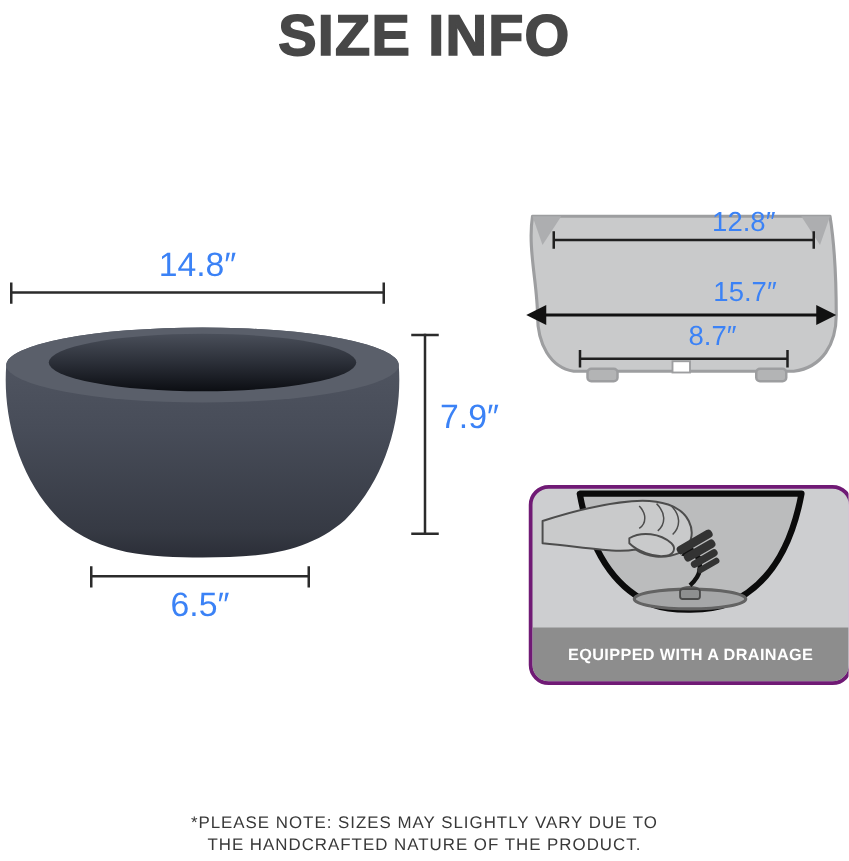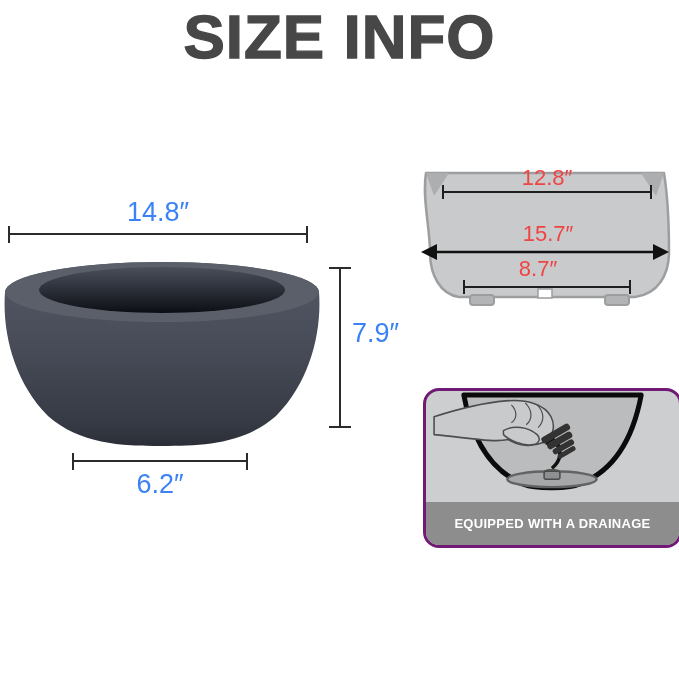--- a/index.html
+++ b/index.html
@@ -2,26 +2,26 @@
 <html><head>
 <meta charset="utf-8">
 <style>
   html,body{margin:0;padding:0;background:#fff;}
   .canvas{
     position:relative;width:679px;height:689px;background:#ffffff;overflow:hidden;
     font-family:"Liberation Sans",sans-serif;
   }
   .title{
     position:absolute;top:1px;left:0;width:100%;text-align:center;
-    font-size:62px;font-weight:700;letter-spacing:1px;color:#474747;
+    font-size:46px;font-weight:700;letter-spacing:1px;color:#474747;
     -webkit-text-stroke:1.3px #474747;margin:0;
   }
   
   .dimlabel{position:absolute;color:#3b82f6;font-size:27px;font-weight:400;white-space:nowrap;}
-  .cslabel{position:absolute;color:#ef4444;font-size:22px;font-weight:400;white-space:nowrap;transform:translateX(-50%);}
+  .cslabel{position:absolute;color:#3b82f6;font-size:22px;font-weight:400;white-space:nowrap;transform:translateX(-50%);margin-left:48px;}
   .hline{position:absolute;height:2px;background:#2b2b2b;}
   .hline.tick-ends::before,.hline.tick-ends::after{
     content:"";position:absolute;width:2px;height:17px;background:#2b2b2b;top:-7.5px;
   }
   .hline.tick-ends::before{left:0;}
   .hline.tick-ends::after{right:0;}
   .vline{position:absolute;width:2px;background:#2b2b2b;}
   .vline.tick-ends::before,.vline.tick-ends::after{
     content:"";position:absolute;height:2px;width:22px;background:#2b2b2b;left:-10px;
   }
@@ -71,21 +71,21 @@
     </defs>
     <path d="M 3 40 C 0 80, 12 130, 46 164 C 78 192, 118 194, 160 194 C 202 194, 242 192, 274 164 C 308 130, 320 80, 317 40 A 157 30 0 0 0 3 40 Z" fill="url(#potBody)"></path>
     <ellipse cx="160" cy="40" rx="157" ry="30" fill="#5a5f6a"></ellipse>
     <ellipse cx="160" cy="38" rx="123" ry="23" fill="url(#potCavity)"></ellipse>
   </svg>
 
   <div class="vline tick-ends" style="left:339px;top:267px;height:161px;"></div>
   <div class="dimlabel" style="left:352px;top:318px;">7.9″</div>
 
   <div class="hline tick-ends" style="left:72px;top:460px;width:176px;"></div>
-  <div class="dimlabel center-x" style="left:160px;top:469px;">6.2″</div>
+  <div class="dimlabel center-x" style="left:160px;top:469px;">6.5″</div>
 
   <svg style="position:absolute;left:417px;top:168px;" width="256" height="146" viewBox="0 0 256 146">
     <path d="M 9 5 L 247 5 C 251 30, 252 60, 252 84 C 252 107, 241 126, 218 129 L 42 129 C 23 126, 13 107, 13 84 C 13 60, 5 30, 9 5 Z" fill="#c9cacb" stroke="#9d9ea0" stroke-width="2.5" stroke-linejoin="round"></path>
     <polygon points="9,5 32,5 17,28" fill="#adaeb0"></polygon>
     <polygon points="247,5 224,5 239,28" fill="#adaeb0"></polygon>
     <rect x="53" y="127" width="24" height="10" rx="3" fill="#b3b4b5" stroke="#9d9ea0" stroke-width="2"></rect>
     <rect x="188" y="127" width="24" height="10" rx="3" fill="#b3b4b5" stroke="#9d9ea0" stroke-width="2"></rect>
     <rect x="121" y="121" width="14" height="9" fill="#ffffff" stroke="#9d9ea0" stroke-width="1.5"></rect>
 
     <line x1="26" y1="24" x2="234" y2="24" stroke="#1f1f1f" stroke-width="2"></line>
@@ -95,21 +95,21 @@
     <line x1="10" y1="84" x2="246" y2="84" stroke="#111111" stroke-width="2.5"></line>
     <polygon points="4,84 20,76 20,92" fill="#111111"></polygon>
     <polygon points="252,84 236,76 236,92" fill="#111111"></polygon>
 
     <line x1="47" y1="119" x2="213" y2="119" stroke="#1f1f1f" stroke-width="2"></line>
     <line x1="47" y1="112" x2="47" y2="126" stroke="#1f1f1f" stroke-width="2"></line>
     <line x1="213" y1="112" x2="213" y2="126" stroke="#1f1f1f" stroke-width="2"></line>
   </svg>
   <div class="cslabel" style="left:547px;top:165px;">12.8″</div>
   <div class="cslabel" style="left:548px;top:221px;text-align:right;">15.7″</div>
-  <div class="cslabel" style="left:538px;top:256px;">8.7″</div>
+  <div class="cslabel" style="left:522px;top:256px;">8.7″</div>
 
   <div class="drainage-box">
     <svg class="drainage-illustration" viewBox="0 0 239 112" preserveAspectRatio="xMidYMid meet">
 
       <path d="M 30 4 L 209 4 C 201 47, 183 79, 149 93 C 136 99, 103 99, 90 94 C 56 80, 38 48, 30 4 Z" fill="#bbbcbd" stroke="#0b0b0b" stroke-width="5" stroke-linejoin="round" stroke-linecap="round"></path>
 
       <ellipse cx="119" cy="89" rx="45" ry="8" fill="#a6a7a8" stroke="#636363" stroke-width="2.5"></ellipse>
       <ellipse cx="119" cy="81" rx="8" ry="2.5" fill="#5a5a5a"></ellipse>
       <rect x="111" y="81" width="16" height="8" rx="2" fill="#8e8f90" stroke="#4a4a4a" stroke-width="1.5"></rect>
 
@@ -128,14 +128,18 @@
         <rect x="-14" y="-6" width="28" height="7" rx="3" fill="#333333"></rect>
         <rect x="-12" y="2" width="24" height="6" rx="3" fill="#333333"></rect>
         <rect x="-10" y="9" width="20" height="5" rx="2.5" fill="#333333"></rect>
       </g>
     </svg>
     <div class="drainage-caption">
       <span>EQUIPPED WITH A DRAINAGE</span>
     </div>
   </div>
 
+  <div class="footnote">
+    <div>*PLEASE NOTE: SIZES MAY SLIGHTLY VARY DUE TO</div>
+    <div>THE HANDCRAFTED NATURE OF THE PRODUCT.</div>
+  </div>
 
 </div>
 
 </body></html>

